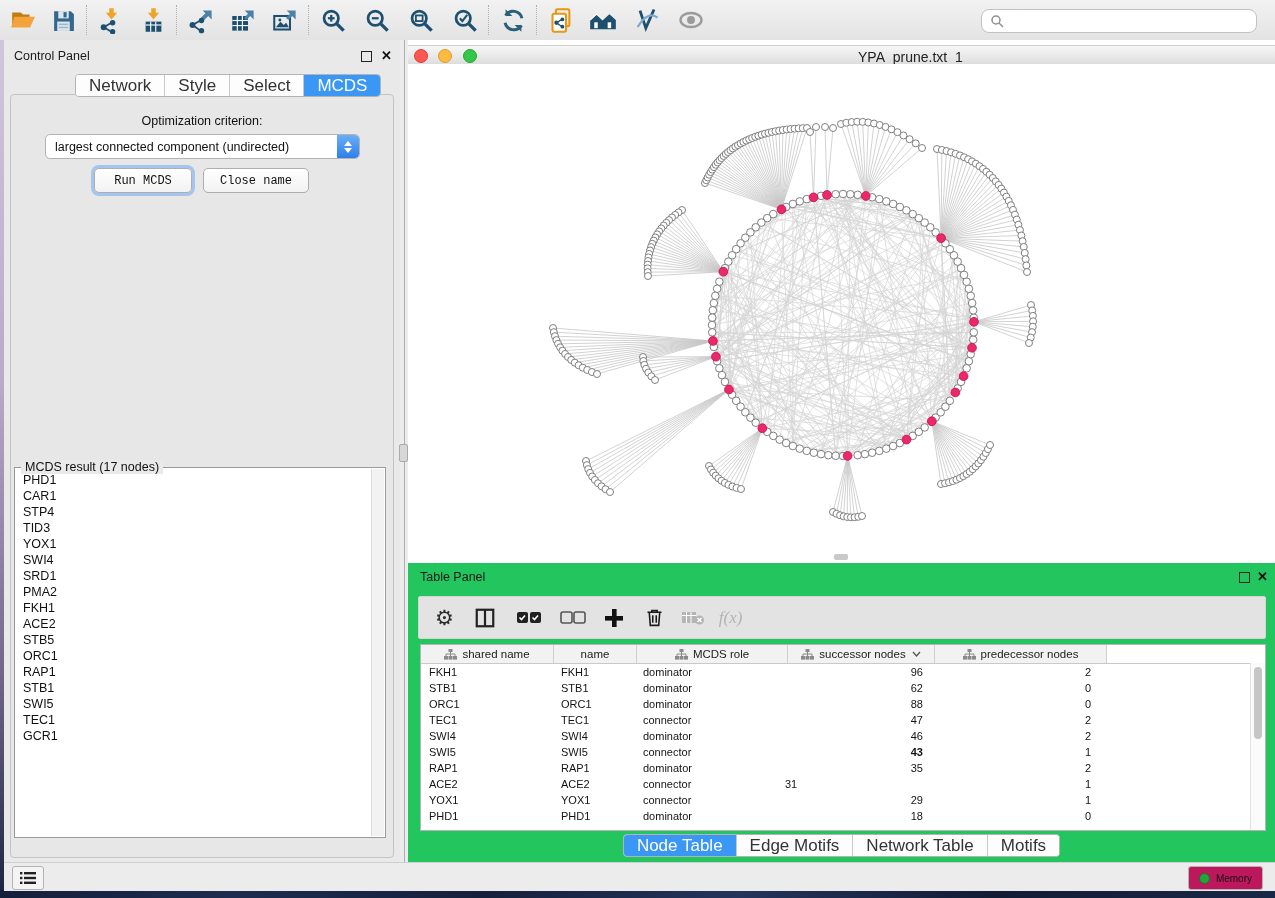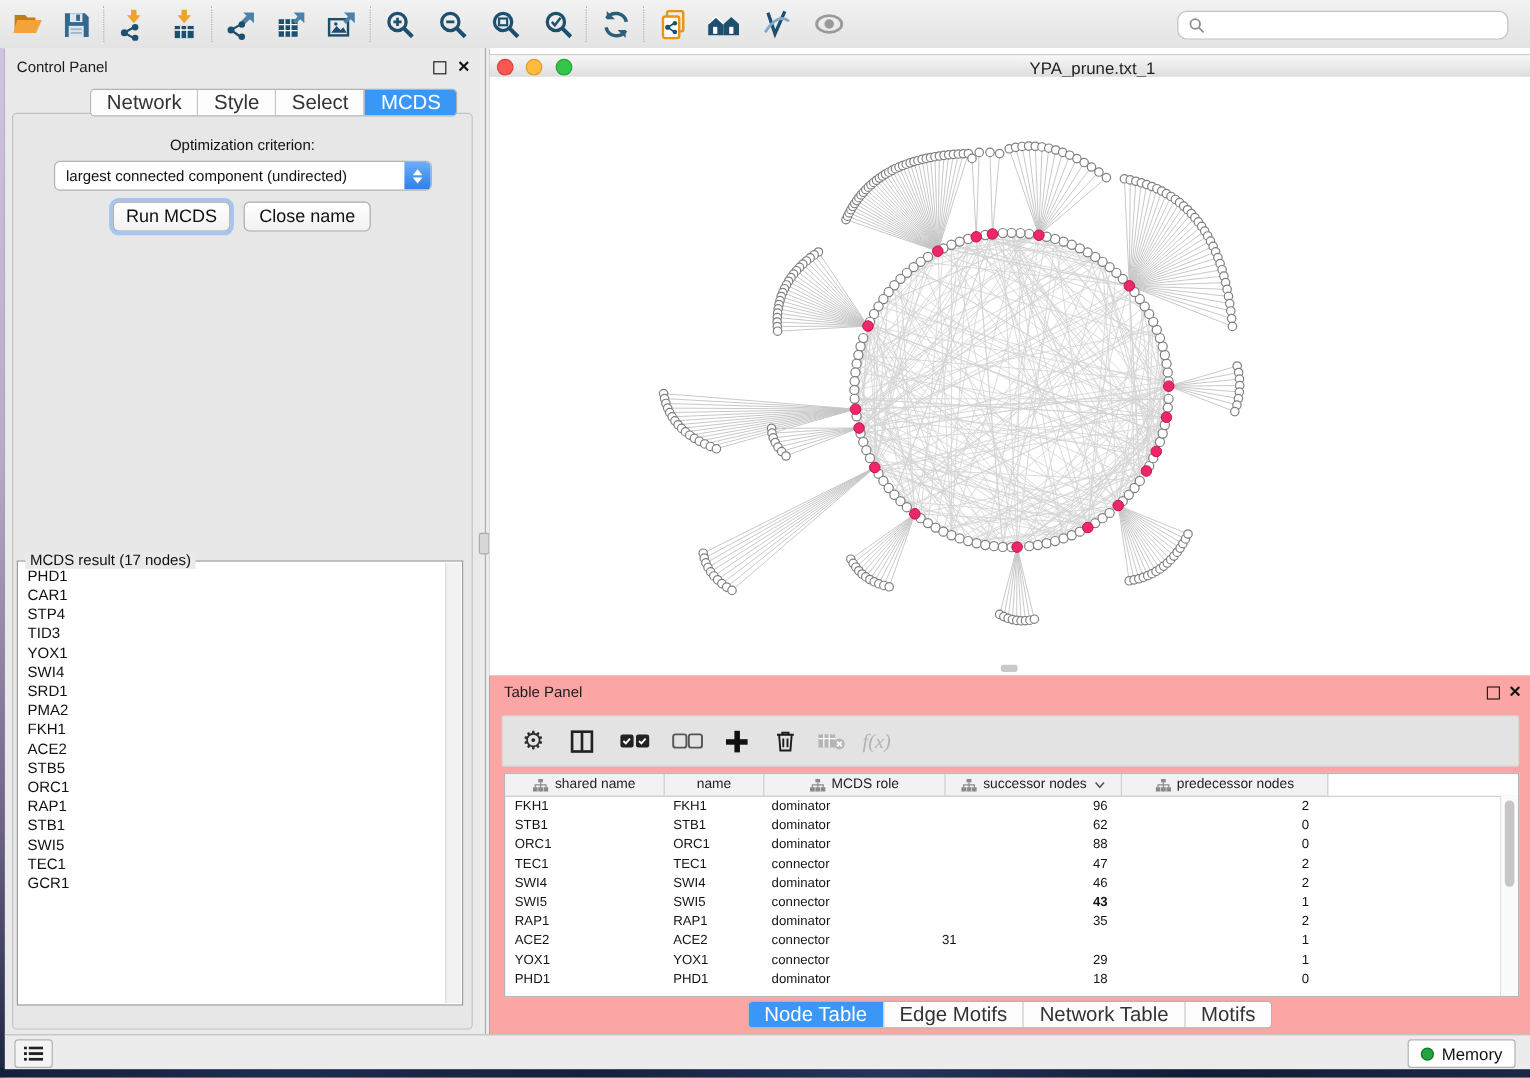--- a/index.html
+++ b/index.html
@@ -32,62 +32,62 @@
   #cbox{left:6px;top:54px;width:382px;height:762px;background:#e7e7e7;border:1px solid #c3c3c3;border-radius:4px;}
   #optlabel{left:0;top:74px;width:396px;text-align:center;font-size:12.5px;color:#111;}
   #dropdown{left:41px;top:94px;width:313px;height:23px;background:#fff;border:1px solid #b3b3b3;border-radius:5px;
             display:flex;align-items:center;overflow:hidden;}
   #dropdown .dtext{flex:1;padding-left:9px;font-size:12.5px;color:#111;white-space:nowrap;}
   #dropdown .dcap{width:22px;height:23px;background:linear-gradient(#6aaef8,#2f7fe8);display:flex;flex-direction:column;
                   align-items:center;justify-content:center;gap:2px;border-radius:0 4px 4px 0;}
   .tri-up{width:0;height:0;border-left:4px solid transparent;border-right:4px solid transparent;border-bottom:5px solid #fff;}
   .tri-dn{width:0;height:0;border-left:4px solid transparent;border-right:4px solid transparent;border-top:5px solid #fff;}
   .btn{height:23px;background:linear-gradient(#ffffff,#f2f2f2);border:1px solid #aeaeae;border-radius:5px;
-       font-size:15px;color:#111;display:flex;align-items:center;justify-content:center;}
+       font-size:12px;color:#111;display:flex;align-items:center;justify-content:center;font-family:Liberation Mono, monospace;}
   #runbtn{left:90px;top:128px;width:96px;box-shadow:0 0 0 3px rgba(110,170,245,.55);}
   #closebtn{left:199px;top:128px;width:104px;}
   #groupbox{left:10px;top:427px;width:370px;height:369px;border:1px solid #9a9a9a;background:#fff;}
   #glegend{left:6px;top:-8px;background:#e9e9e9;padding:0 4px;font-size:12.5px;color:#111;}
   #mlist{left:1px;top:4px;right:14px;bottom:1px;overflow:hidden;}
   #mlist div{font-size:12.5px;color:#111;line-height:16px;padding-left:7px;}
   #mtrack{top:1px;right:1px;bottom:1px;width:12px;background:#f2f2f2;border-left:1px solid #dcdcdc;}
   
   #vdivider{left:400px;top:40px;width:8px;height:822px;background:#ececec;}
   #vline{left:404px;top:40px;width:1px;height:822px;background:#adadad;}
   #vgrip{left:399px;top:444px;width:7px;height:16px;background:#d7d7d7;border:1px solid #aaa;border-radius:2px;}
   
   #netwin{left:408px;top:40px;width:867px;height:523px;background:#fff;}
   #nettitle{left:0;top:5px;width:867px;height:19px;background:linear-gradient(#f7f7f7,#dcdcdc);
             border-top:1px solid #cfcfcf;border-bottom:1px solid #b7b7b7;}
   .tl{width:12px;height:12px;border-radius:50%;display:inline-block;margin-right:6px;}
   #winname{position:absolute;left:450px;top:3px;font-size:14px;color:#222;}
   #netcanvas{left:0;top:24px;width:867px;height:499px;background:#fff;}
   #hthumb{left:426px;top:514px;width:14px;height:6px;background:#c9c9c9;border-radius:2px;}
   
-  #tpanel{left:408px;top:563px;width:867px;height:299px;background:#fca5a5;}
+  #tpanel{left:408px;top:563px;width:867px;height:299px;background:#22c55e;}
   #tstrip{left:10px;top:33px;width:846px;height:41px;background:#e3e3e3;border:1px solid #d4d4d4;border-radius:2px;
           display:flex;align-items:center;}
   .tpi{height:26px;display:flex;align-items:center;justify-content:center;}
   #ntable{left:12px;top:81px;width:844px;height:185px;background:#fff;border:1px solid #b5b5b5;overflow:hidden;}
   #thead{display:flex;height:18px;background:#f2f2f2;border-bottom:1px solid #c9c9c9;}
   .hcell{position:relative;height:18px;border-right:1px solid #cfcfcf;display:flex;align-items:center;
          justify-content:center;font-size:11.5px;color:#222;flex:0 0 auto;}
   .hfill{flex:1;background:#fff;}
   .trow{display:flex;height:16px;align-items:center;}
   .tcell{font-size:11px;color:#141414;flex:0 0 auto;white-space:nowrap;overflow:hidden;}
   #tscroll{right:0;top:18px;bottom:0;width:14px;background:#fbfbfb;border-left:1px solid #e3e3e3;}
   #tthumb{position:absolute;left:3px;top:4px;width:8px;height:72px;background:#c6c6c6;border-radius:4px;}
   #btabs{left:0;top:271px;width:867px;display:flex;justify-content:center;}
   .treeic{display:inline-block;margin-right:5px;}
   
   #statusbar{left:4px;top:862px;width:1271px;height:28px;background:#ececec;border-top:1px solid #cfcfcf;}
   #listbtn{left:8px;top:3px;width:30px;height:22px;background:#f4f4f4;border:1px solid #b3b3b3;border-radius:3px;
            display:flex;align-items:center;justify-content:center;}
-  #membtn{right:12px;top:3px;height:22px;padding:0 10px;background:#ffffff;border:1px solid #b3b3b3;border-radius:3px;
-          display:flex;align-items:center;gap:6px;font-size:14px;color:#111;}
+  #membtn{right:12px;top:3px;height:22px;padding:0 10px;background:#be185d;border:1px solid #b3b3b3;border-radius:3px;
+          display:flex;align-items:center;gap:6px;font-size:10px;color:#111;}
   #memdot{width:9px;height:9px;border-radius:50%;background:#23a33c;border:1px solid #0e7526;}
 </style>
 </head>
 <body>
 
 <div id="root">
 
   <div id="toolbar" class="abs">
     <span class="tbi" style="margin-left:8px">
       <svg width="26" height="26" viewBox="0 0 24 24">

